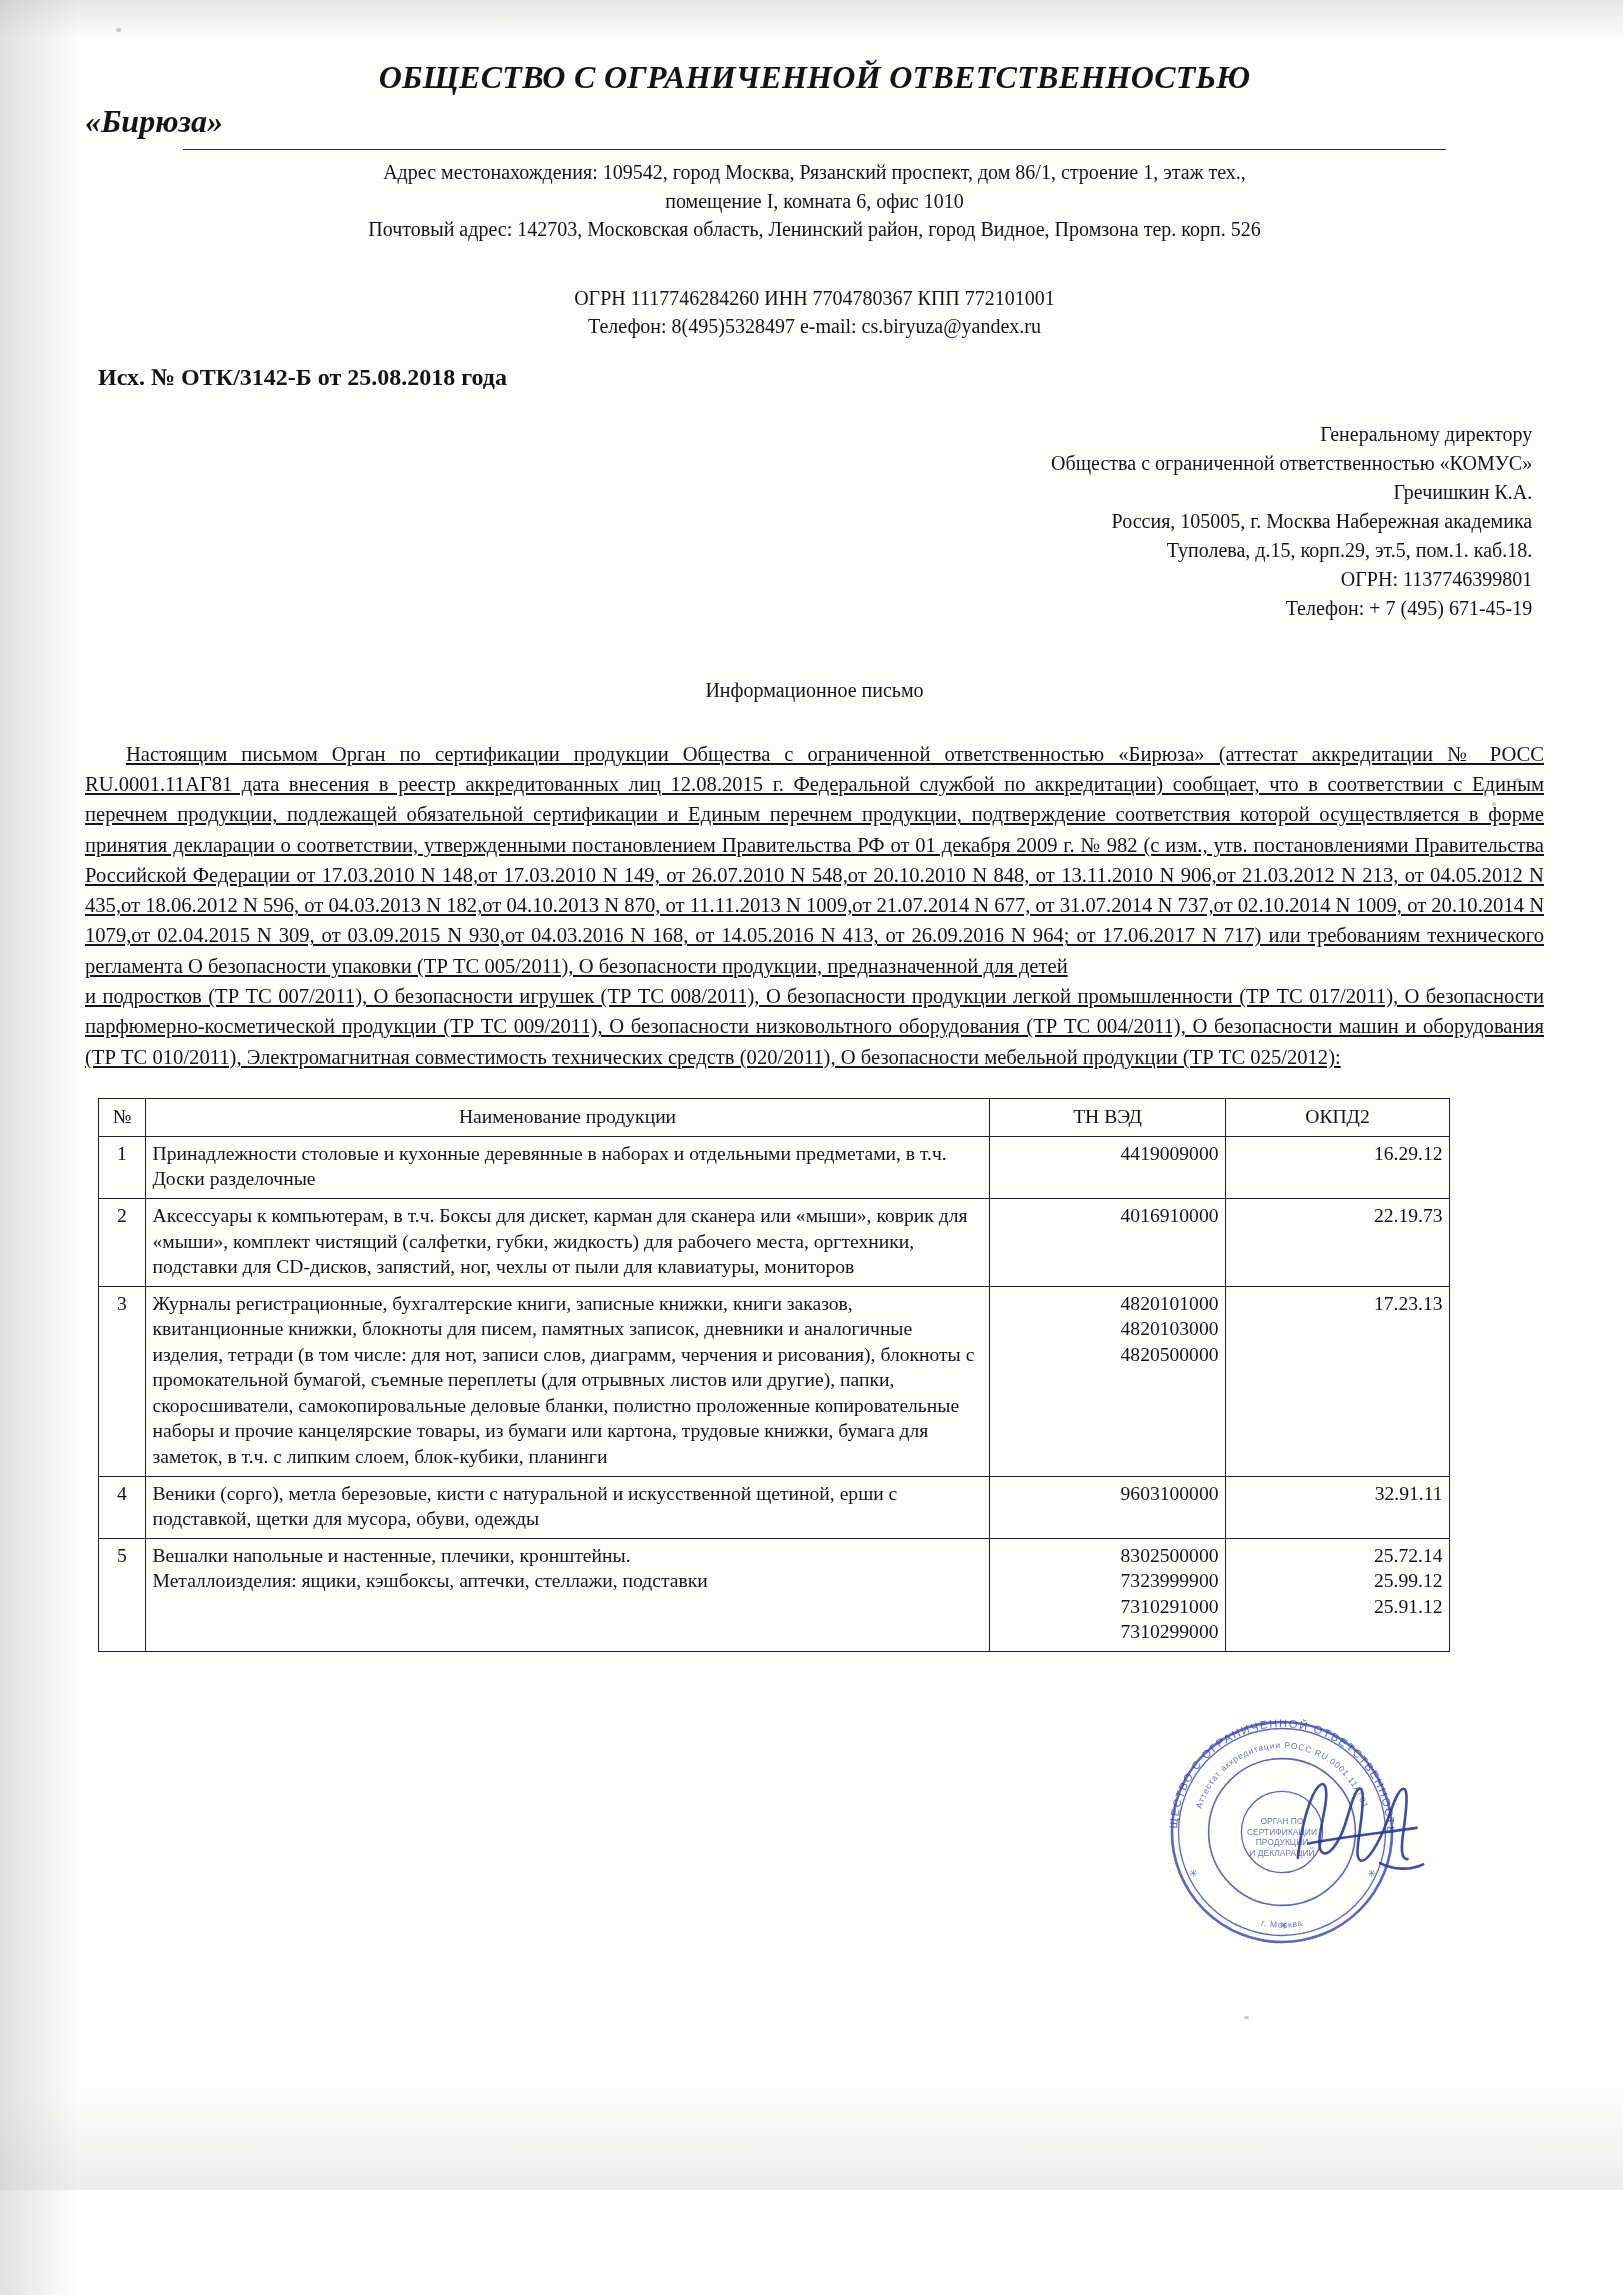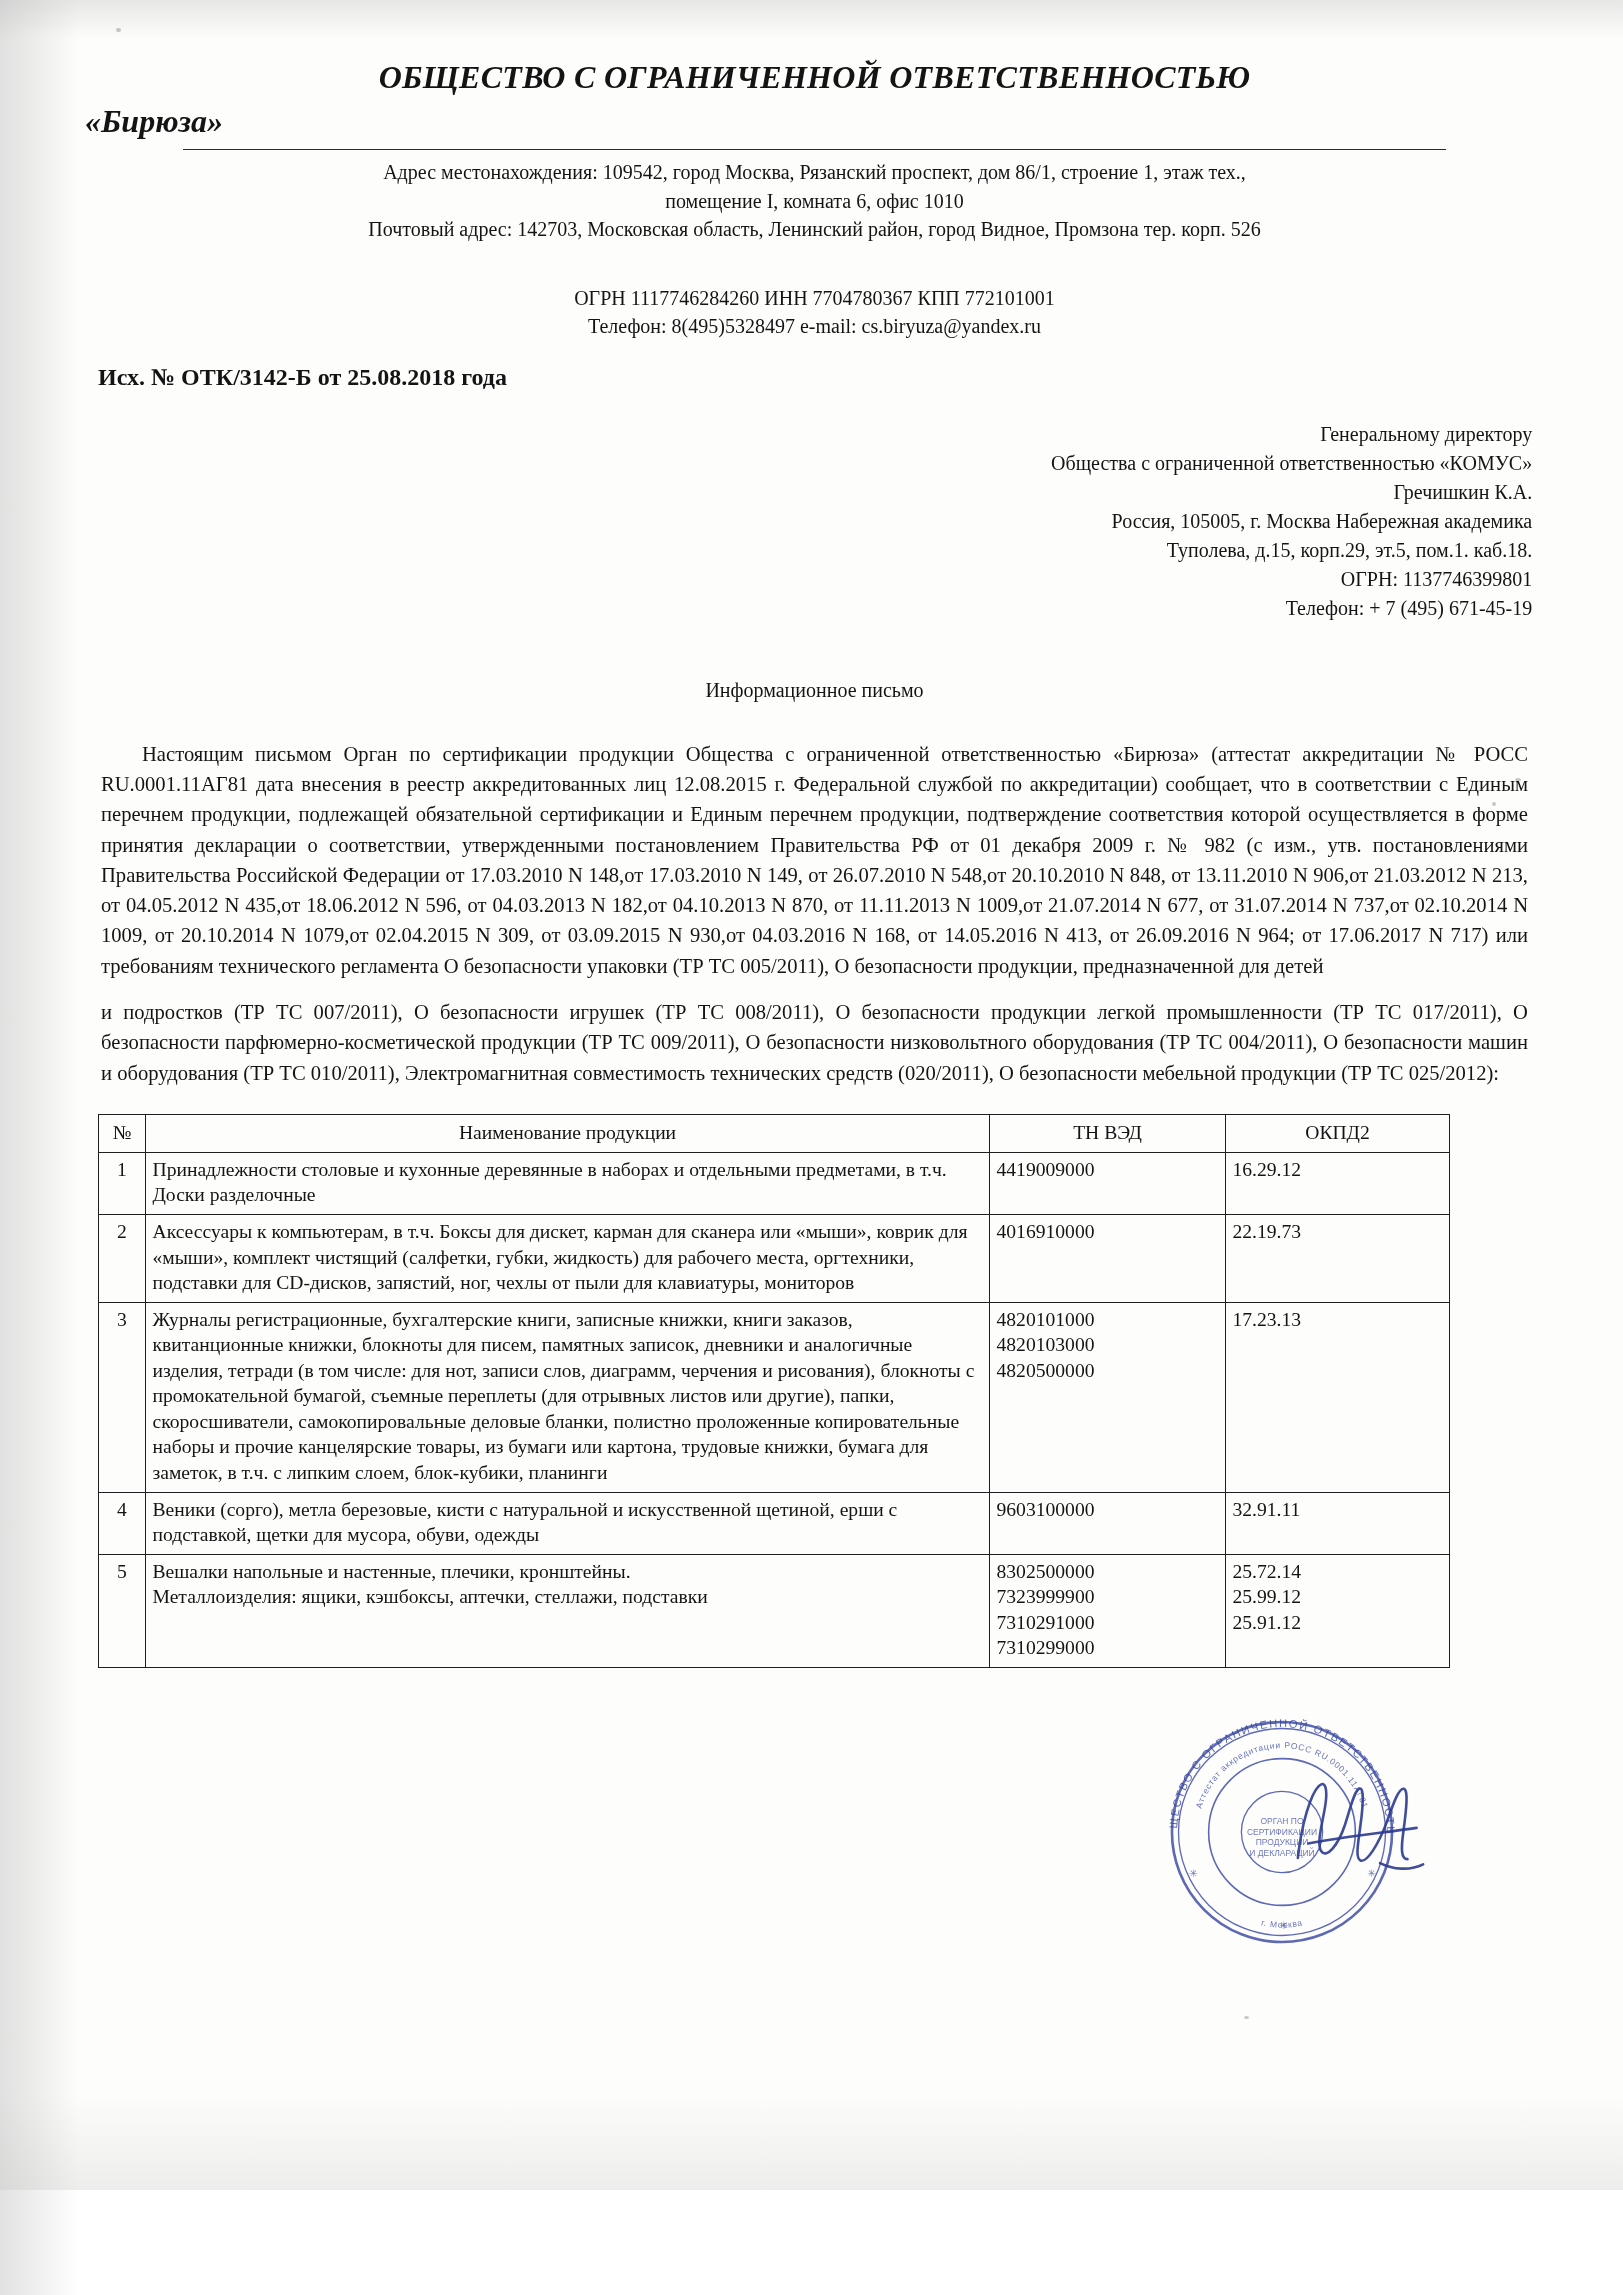--- a/index.html
+++ b/index.html
@@ -117,21 +117,22 @@
 
   
   .body-text {
     margin-top: 37px;
     font-size: 20.6px;
     line-height: 1.47;
     text-align: justify;
     text-justify: inter-word;
   }
   .body-text p {
-    margin: 16px;
+    margin: 0;
+    text-decoration: underline;
   }
   .body-text p.indent {
     text-indent: 41px;
   }
 
   
   table.products {
     margin-top: 26px;
     border-collapse: collapse;
     width: 1351px;
@@ -149,21 +150,21 @@
   table.products thead th {
     text-align: center;
     font-weight: normal;
     padding: 5.2px 3.9px 6.5px 3.9px;
   }
   col.c-num   { width: 47px; }
   col.c-name  { width: 844px; }
   col.c-tnved { width: 236px; }
   col.c-okpd  { width: 224px; }
   td.num  { text-align: center; }
-  td.code { text-align: left; padding-left: 14.4px; white-space: pre-line; }
+  td.code { text-align: right; padding-left: 14.4px; white-space: pre-line; }
 
   
   .stamp {
     position: absolute;
     left: 1151px;
     top: 1701px;
     width: 262px;
     height: 262px;
     pointer-events: none;
   }

